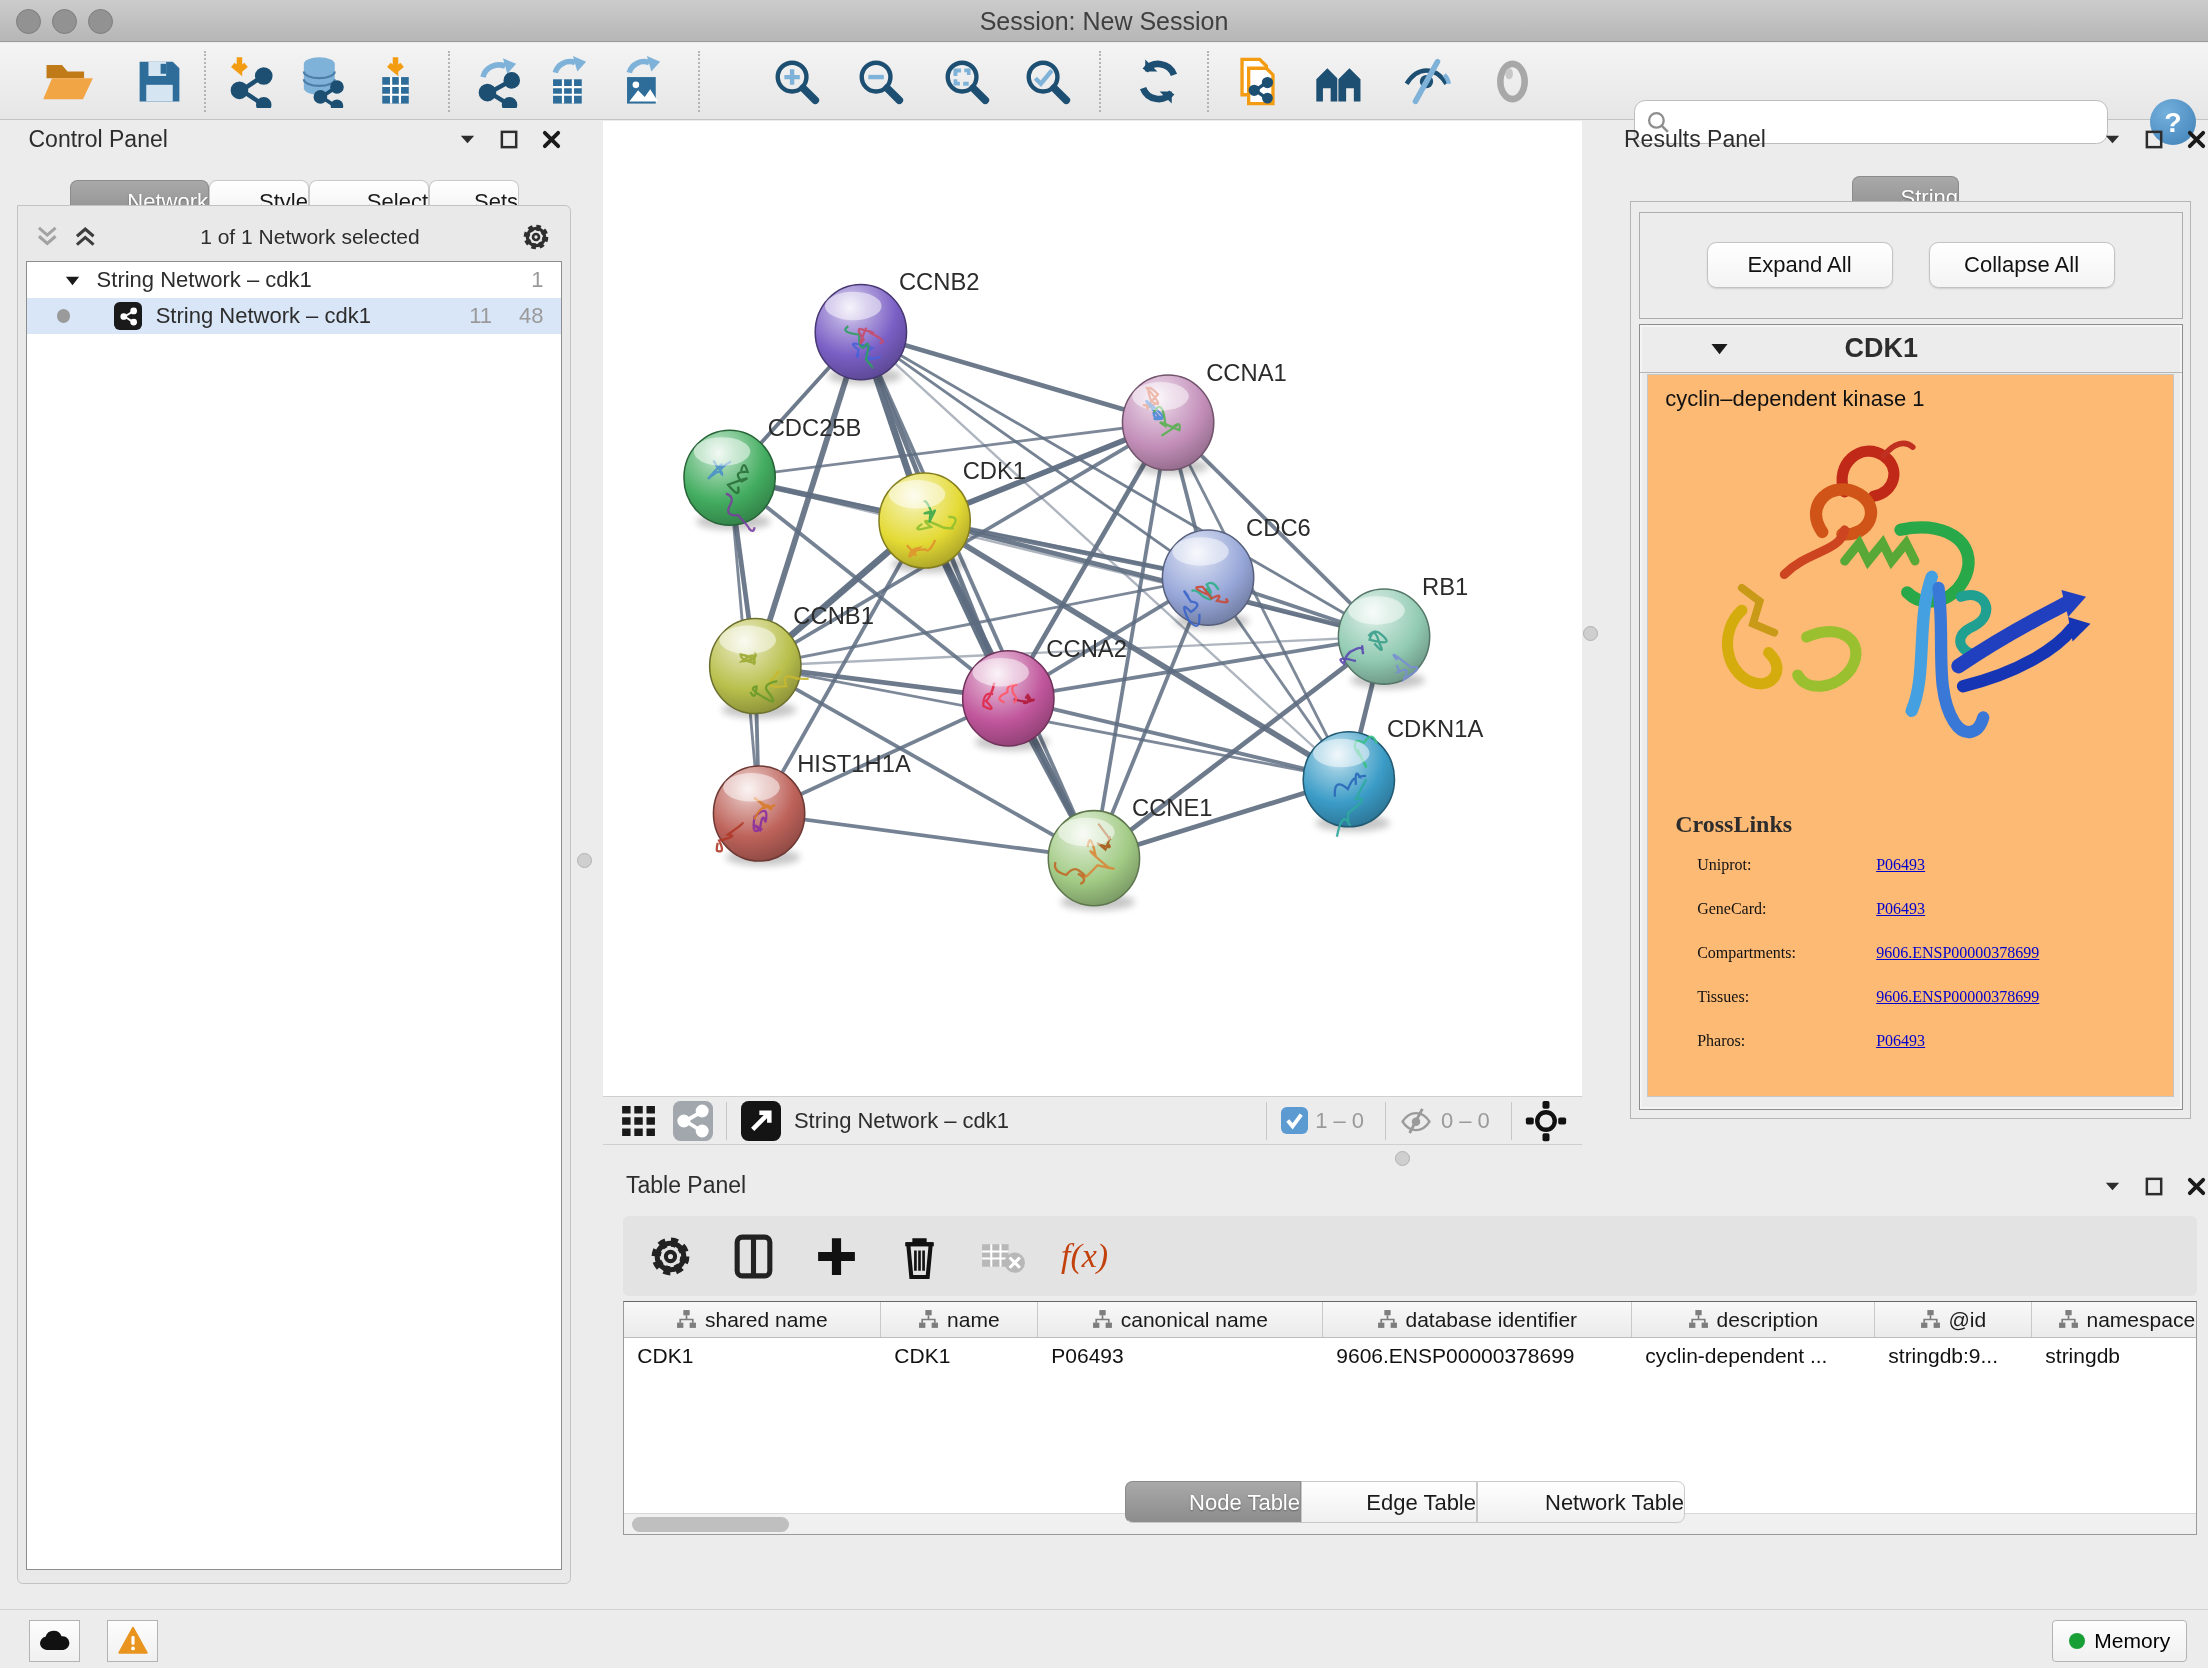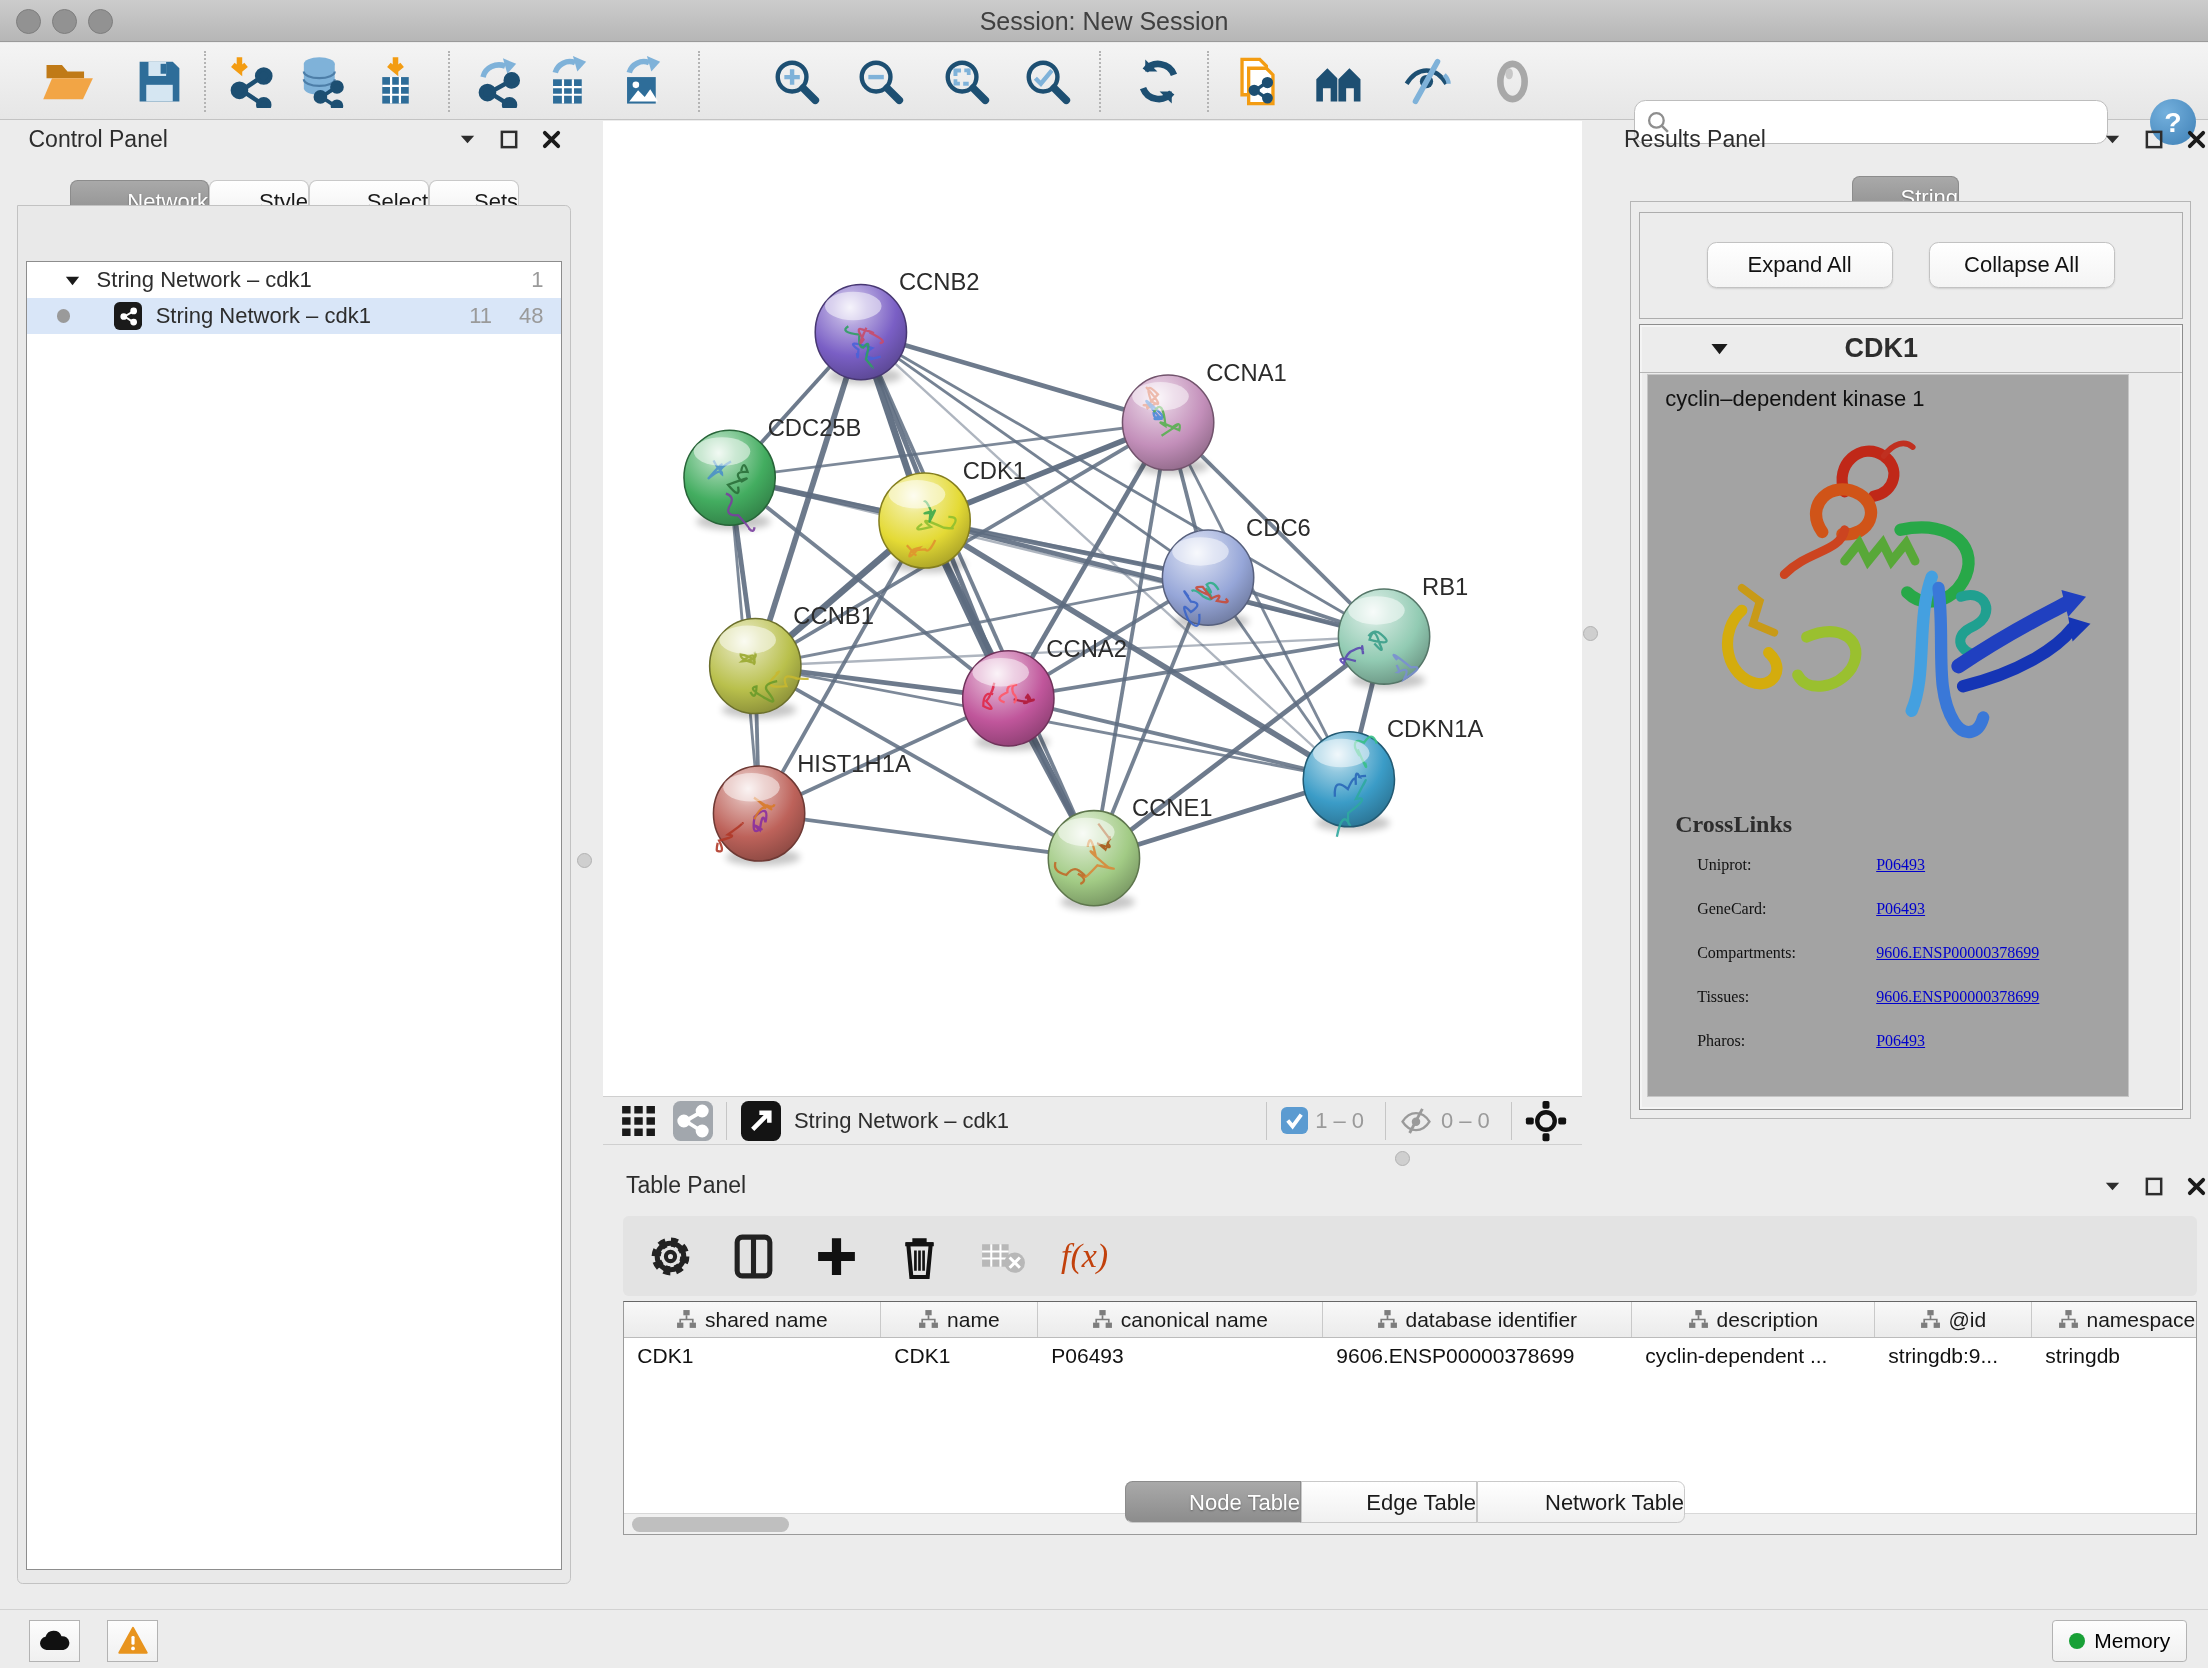--- a/index.html
+++ b/index.html
@@ -74,22 +74,22 @@
     background:#ececec; border:1px solid #b5b5b5; }
   .rp-buttonbox { position:absolute; left:7.6px; top:9.5px; width:544px; height:107px;
     background:#ececec; border:1px solid #adadad; display:flex; align-items:center; justify-content:center; gap:36px; }
   .rp-btn { width:186px; height:46px; border:1px solid #c2c2c2; border-radius:9.5px;
     background:linear-gradient(#ffffff,#f4f4f4); font-size:22px; color:#111; cursor:pointer;
     font-family:"Liberation Sans",sans-serif; box-shadow:0 1px 1.9px rgba(0,0,0,.12); }
   .rp-entry { position:absolute; left:7.6px; top:122px; width:544px; height:786px;
     border:1px solid #8d8d8d; background:#ececec; box-shadow:inset 0 0 0 1.9px #f5f5f5; }
   .rp-ehead { height:48px; border-bottom:1px solid #b5b5b5; display:flex; align-items:center; }
   .rp-gene { font-size:27px; font-weight:bold; margin-left:114px; }
-  .rp-ebody { position:absolute; left:7.6px; top:49px; width:482px; height:723px;
-    background:#a3a3a3; border:1px solid #c6c6c6; overflow:hidden; }
+  .rp-ebody { position:absolute; left:7.6px; top:49px; width:527px; height:723px;
+    background:#fdba74; border:1px solid #c6c6c6; overflow:hidden; }
   .rp-desc { font-size:22px; margin:11.4px 0 0 17px; color:#111; }
   .xl-head { font-family:"Liberation Serif", serif; font-weight:bold; font-size:24px; margin:9.5px 0 5.7px 27px; }
   .xl-row { display:flex; font-family:"Liberation Serif", serif; font-size:16px; height:44px; align-items:center; }
   .xl-row .lbl { width:179px; margin-left:49px; color:#111; }
   .xl-row a { color:#0000cc; text-decoration:underline; }
 
   
   .tp-title { position:absolute; left:626px; top:1172px; }
   .tp-icons { left:2102px; top:1176px; }
   .tp-toolbar { position:absolute; left:623px; top:1216px; width:1574px; height:80px;
@@ -301,20 +301,36 @@
         <rect x="3" y="3" width="15" height="16" fill="none" stroke="#2d2d2d" stroke-width="2.6"></rect>
       </svg>
     <svg class="pi" viewBox="0 0 22 22">
         <path d="M4 4l14 14M18 4L4 18" stroke="#1a1a1a" stroke-width="4" stroke-linecap="round"></path>
       </svg>
   </div>
   <div class="cp-tabs">
     <span class="tab sel">Network</span><span class="tab">Style</span><span class="tab">Select</span><span class="tab">Sets</span>
   </div>
   <div class="cp-body">
+    <div class="cp-subbar">
+      <svg width="28.5" height="28.5" viewBox="0 0 24 24" style="margin-left:7.6px">
+          <path d="M5 5l7 6 7-6M5 12l7 6 7-6" stroke="#a3a3a3" stroke-width="2.6" fill="none"></path>
+        </svg>
+      <svg width="28.5" height="28.5" viewBox="0 0 24 24" style="margin-left:9.5px">
+          <path d="M5 19l7-6 7 6M5 12l7-6 7 6" stroke="#3d3d3d" stroke-width="2.6" fill="none"></path>
+        </svg>
+      <span class="status">1 of 1 Network selected</span>
+      <svg width="32" height="32" viewBox="0 0 48 48" style="margin-right:9.5px">
+          <g fill="none" stroke="#2e2e2e">
+            <circle cx="24" cy="24" r="14" stroke-width="9" stroke-dasharray="6 5"></circle>
+            <circle cx="24" cy="24" r="13" stroke-width="5"></circle>
+            <circle cx="24" cy="24" r="4.5" stroke-width="4"></circle>
+          </g>
+        </svg>
+    </div>
     <div class="cp-list">
       <div class="row">
         <svg width="19" height="19" viewBox="0 0 20 20" style="margin-left:36px">
             <path d="M3 6l7 9 7-9z" fill="#1a1a1a"></path>
           </svg>
         <span style="margin-left:15px">String Network – cdk1</span>
         <span class="count" style="margin-left:auto; margin-right:17px">1</span>
       </div>
       <div class="row netrow">
         <span style="width:13.3px;height:13.3px;border-radius:50%;background:#9a9a9a;margin-left:30px"></span>

